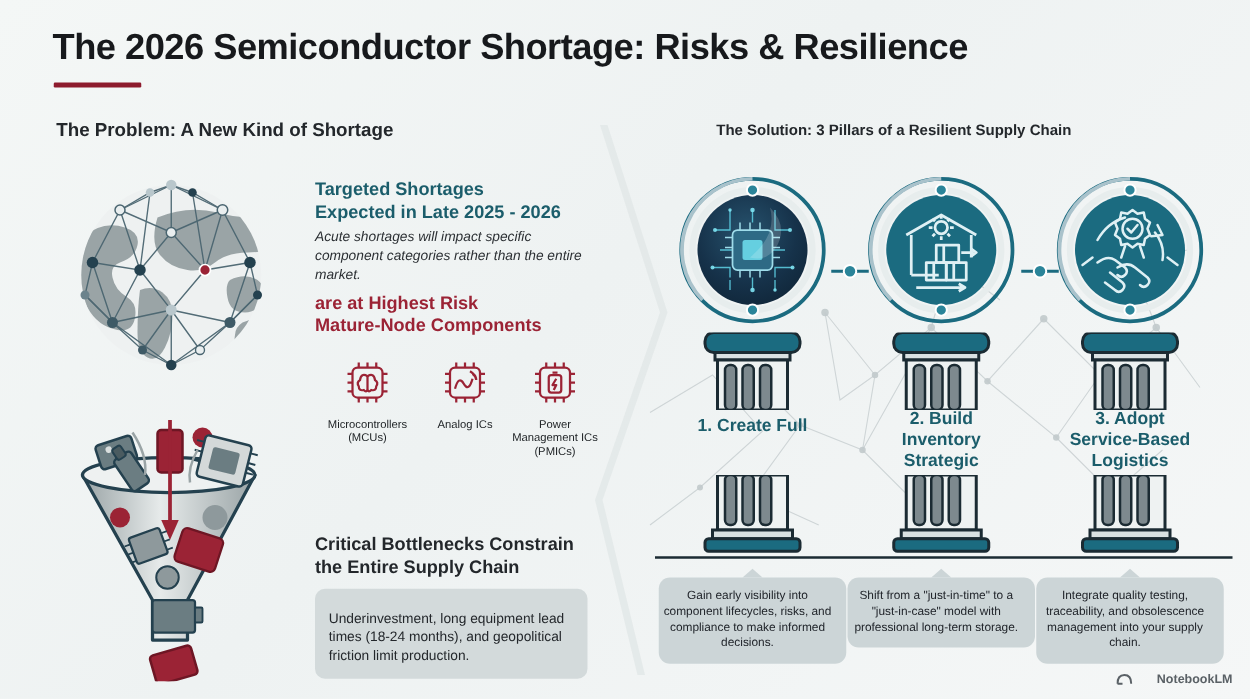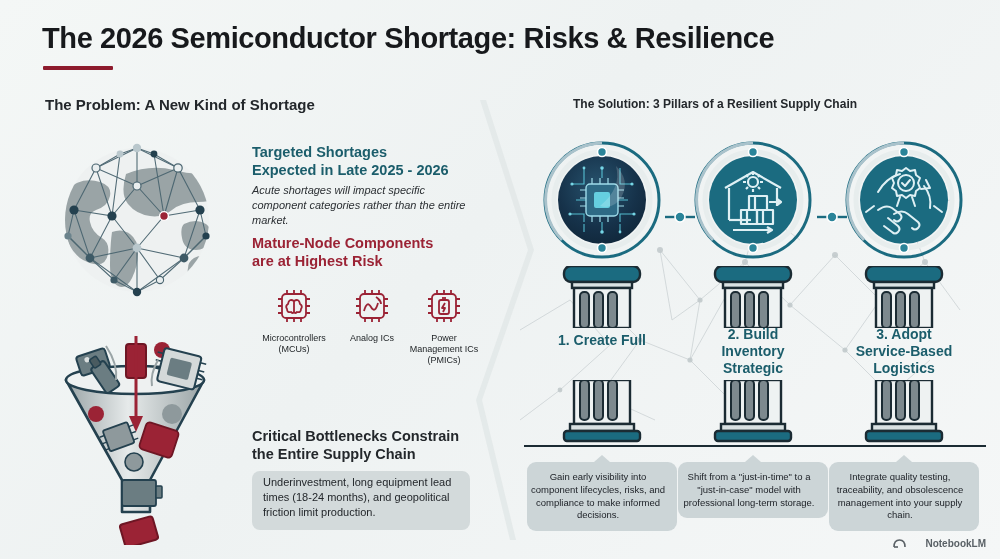--- a/index.html
+++ b/index.html
@@ -45,21 +45,21 @@
   .blk-h.teal { color:#1b5d6b; }
   .blk-h.crimson { color:#9b2335; }
   .blk-h.dark { color:#23272b; }
   .blk-p {
     font-size:11px; color:#2b2f33; line-height:1.34; margin-top:4px;font-style:italic;
   }
   .note-box {
     margin-top:8px;
     background:#d3dadb;
     border-radius:8px;
-    padding:4px 11px 10px 11px;
+    padding:17px 11px 10px 11px;
     font-size:11px; color:#23272b; line-height:1.36;
     width:218px;
   }
 
   
   .chips { position:absolute; left:252px; top:286px; width:225px; }
   .chip-item { position:absolute; text-align:center; }
   .chip-cap { font-size:9px; color:#1c2023; line-height:1.2; margin-top:3px; }
 
   
@@ -237,22 +237,22 @@
   <div class="blk" style="left:252px;top:144px;width:228px;">
     <div class="blk-h teal">
       <div>Targeted Shortages</div>
       <div>Expected in Late 2025 - 2026</div>
     </div>
     <div class="blk-p">Acute shortages will impact specific component categories rather than the entire market.</div>
   </div>
 
   <div class="blk" style="left:252px;top:235px;width:228px;">
     <div class="blk-h crimson">
+      <div>are at Highest Risk</div>
       <div>Mature-Node Components</div>
-      <div>are at Highest Risk</div>
     </div>
   </div>
 
   <div class="chips">
     <div class="chip-item" style="left:0px;top:0px;width:84px;">
       <svg width="40" height="40" viewBox="0 0 40 40">
         <g stroke="#9b2335" stroke-width="1.8" fill="none">
           <rect x="8" y="8" width="24" height="24" rx="4"></rect>
           <path d="M13 8 V4 M20 8 V4 M27 8 V4 M13 32 v4 M20 32 v4 M27 32 v4 M8 13 H4 M8 20 H4 M8 27 H4 M32 13 h4 M32 20 h4 M32 27 h4"></path>
           <path d="M20 14 v12"></path>

